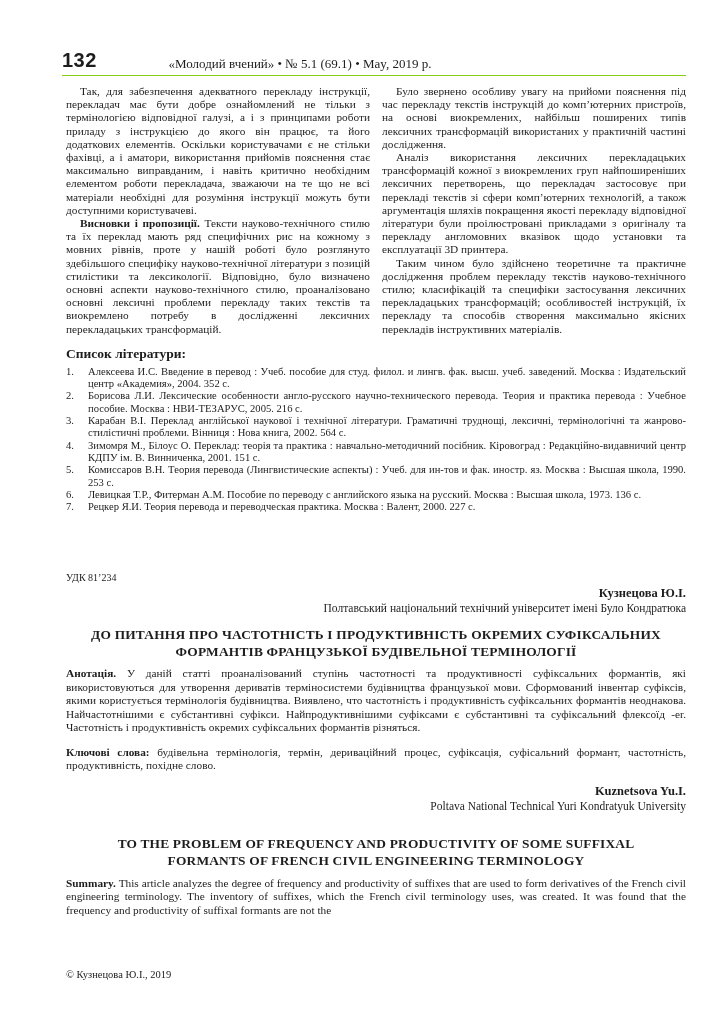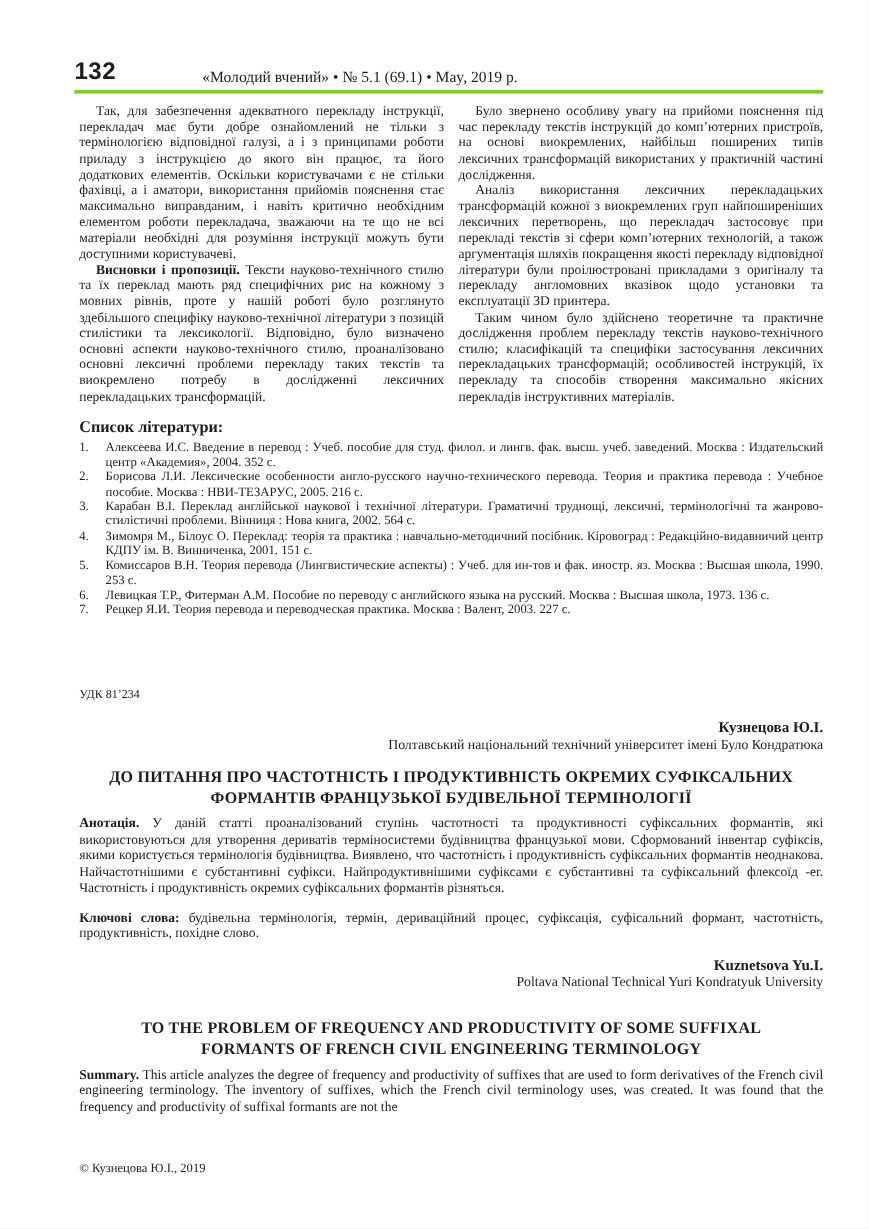--- a/index.html
+++ b/index.html
@@ -3,39 +3,39 @@
 <meta charset="utf-8">
 <style>
   html, body { margin: 0; padding: 0; background: #e8e8e8; }
   .page {
     width: 724px; height: 1024px; margin: 0 auto; background: #ffffff;
     font-family: "Liberation Serif", "DejaVu Serif", serif;
     color: #1d1d1d; box-sizing: border-box;
     padding: 50px 38px 0 66px; position: relative; overflow: hidden;
   }
   
-  .hdr { position: relative; height: 25px; border-bottom: 3px solid #84cc16; margin-left: -4px; }
+  .hdr { position: relative; height: 25px; border-bottom: 1px solid #84cc16; margin-left: -4px; }
   .pagenum { position: absolute; left: 0; top: -1px;
     font-family: "Liberation Sans", "DejaVu Sans", sans-serif;
     font-weight: bold; font-size: 20px; letter-spacing: 0.5px; }
   .jline { position: absolute; left: 238px; top: 6px; transform: translateX(-50%);
     font-size: 13px; white-space: nowrap; }
   
   .cols { display: flex; gap: 12px; margin-top: 9px; }
   .col { width: 304px; font-size: 11.3px; line-height: 13.2px; text-align: justify; }
   .para { margin: 0; text-indent: 14px; }
   .para b { font-weight: bold; }
   
   .refs-h { font-size: 13.5px; font-weight: bold; margin: 10px 0 4px; }
   .ref { display: flex; font-size: 10.6px; line-height: 12.3px; }
   .ref-num { flex: none; width: 13px; margin-right: 9px; }
   .ref-text { flex: 1; text-align: justify; }
   
   .udc { margin-top: 59px; font-size: 10px; }
-  .auth { text-align: right; font-weight: bold; font-size: 12.5px; margin-top: 14px; }
+  .auth { text-align: right; font-weight: bold; font-size: 12.5px; margin-top: 3px; }
   .affil { text-align: right; font-size: 11.5px; margin-top: 1px; }
   .title { text-align: center; font-weight: bold; font-size: 13.4px; line-height: 17px;
     margin: 12px auto 0; max-width: 608px; letter-spacing: 0.2px; }
   .block { margin-top: 7px; font-size: 11.3px; line-height: 13.4px; text-align: justify; }
   .block b { font-weight: bold; }
   .kw { margin-top: 2px; }
   .auth-en { margin-top: 10px; }
   .title-en { margin-top: 23px; max-width: 570px; }
   .summary { margin-top: 8px; }
   .copyright { position: absolute; left: 66px; bottom: 44px; font-size: 10.5px; }
@@ -83,21 +83,21 @@
     <div class="ref">
       <span class="ref-num">5.</span>
       <span class="ref-text">Комиссаров В.Н. Теория перевода (Лингвистические аспекты) : Учеб. для ин-тов и фак. иностр. яз. Москва : Высшая школа, 1990. 253 с.</span>
     </div>
     <div class="ref">
       <span class="ref-num">6.</span>
       <span class="ref-text">Левицкая Т.Р., Фитерман А.М. Пособие по переводу с английского языка на русский. Москва : Высшая школа, 1973. 136 с.</span>
     </div>
     <div class="ref">
       <span class="ref-num">7.</span>
-      <span class="ref-text">Рецкер Я.И. Теория перевода и переводческая практика. Москва : Валент, 2003. 227 с.</span>
+      <span class="ref-text">Рецкер Я.И. Теория перевода и переводческая практика. Москва : Валент, 2000. 227 с.</span>
     </div>
   </div>
 
   <div class="udc">УДК 81’234</div>
   <div class="auth">Кузнецова Ю.І.</div>
   <div class="affil">Полтавський національний технічний університет імені Було Кондратюка</div>
   <div class="title">ДО ПИТАННЯ ПРО ЧАСТОТНІСТЬ І ПРОДУКТИВНІСТЬ ОКРЕМИХ СУФІКСАЛЬНИХ ФОРМАНТІВ ФРАНЦУЗЬКОЇ БУДІВЕЛЬНОЇ ТЕРМІНОЛОГІЇ</div>
 
   <p class="block"><b>Анотація.</b> <span>У даній статті проаналізований ступінь частотності та продуктивності суфіксальних формантів, які використовуються для утворення дериватів терміносистеми будівництва французької мови. Сформований інвентар суфіксів, якими користується термінологія будівництва. Виявлено, что частотність і продуктивність суфіксальних формантів неоднакова. Найчастотнішими є субстантивні суфікси. Найпродуктивнішими суфіксами є субстантивні та суфіксальний флексоїд -er. Частотність і продуктивність окремих суфіксальних формантів різняться.</span></p>
   <p class="block kw"><b>Ключові слова:</b> <span>будівельна термінологія, термін, дериваційний процес, суфіксація, суфісальний формант, частотність, продуктивність, похідне слово.</span></p>

